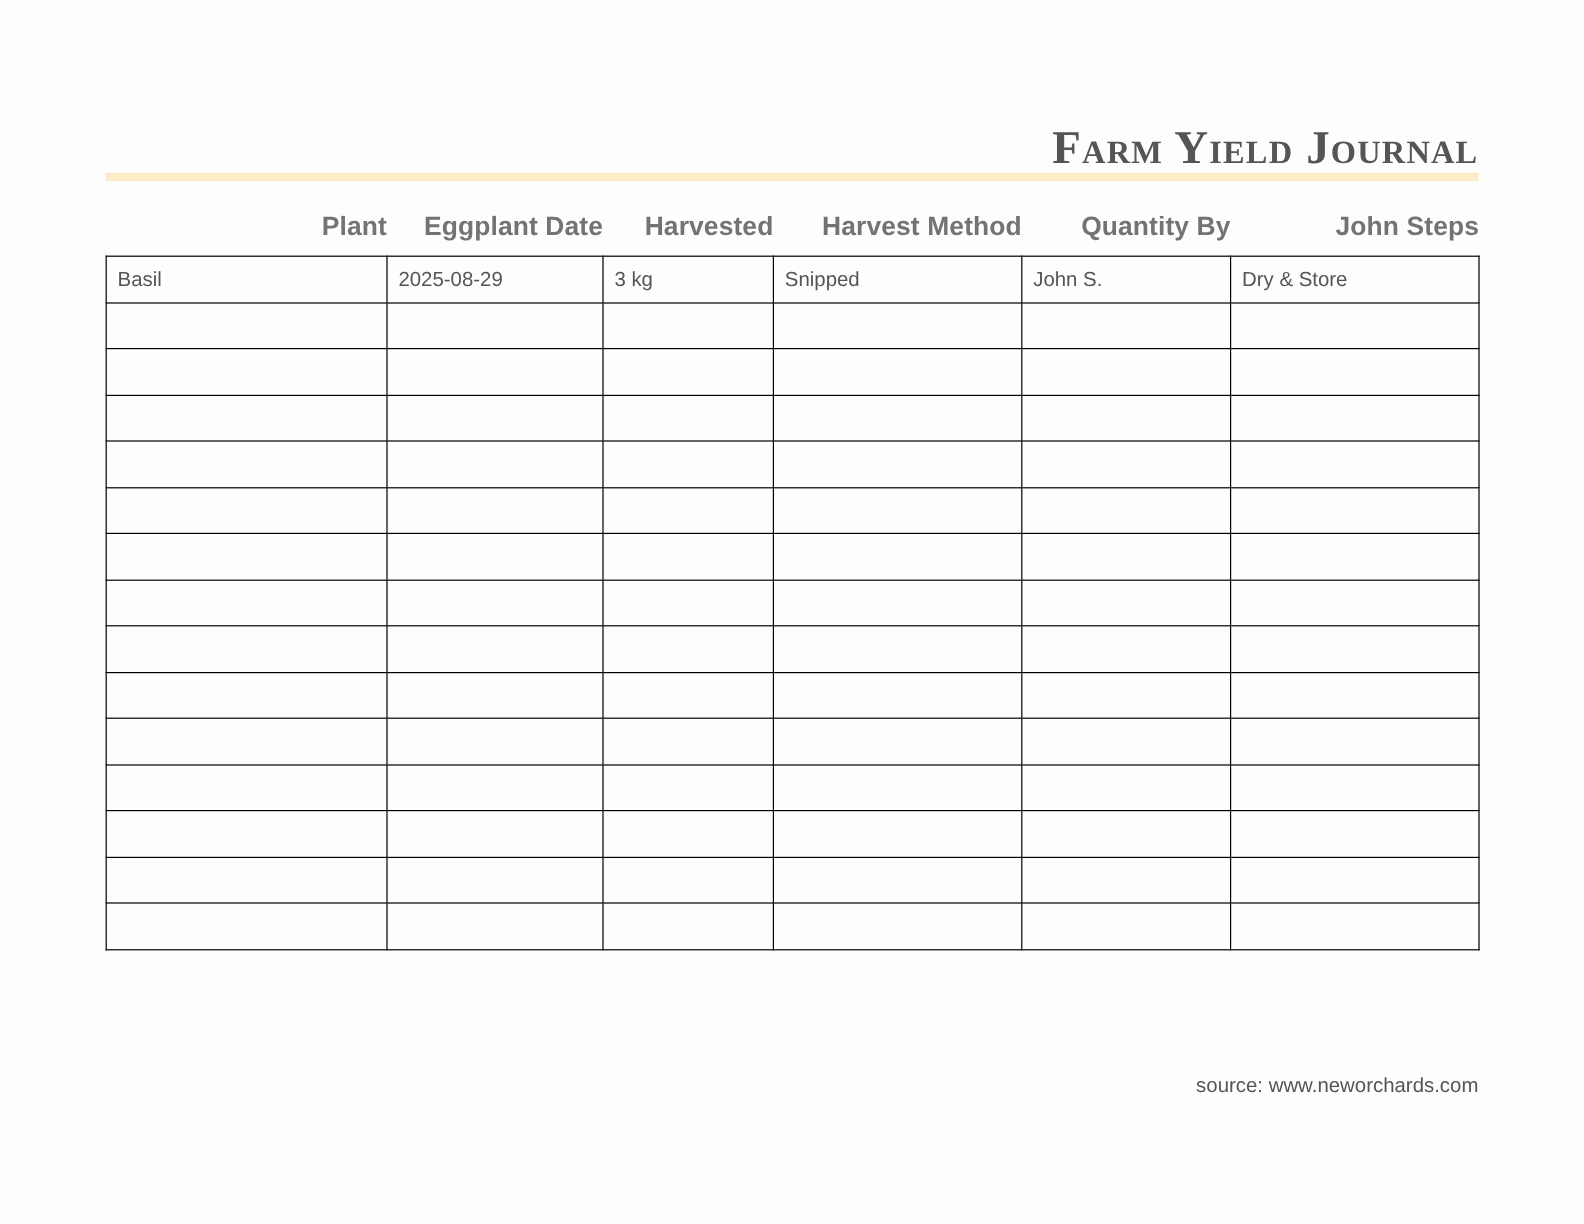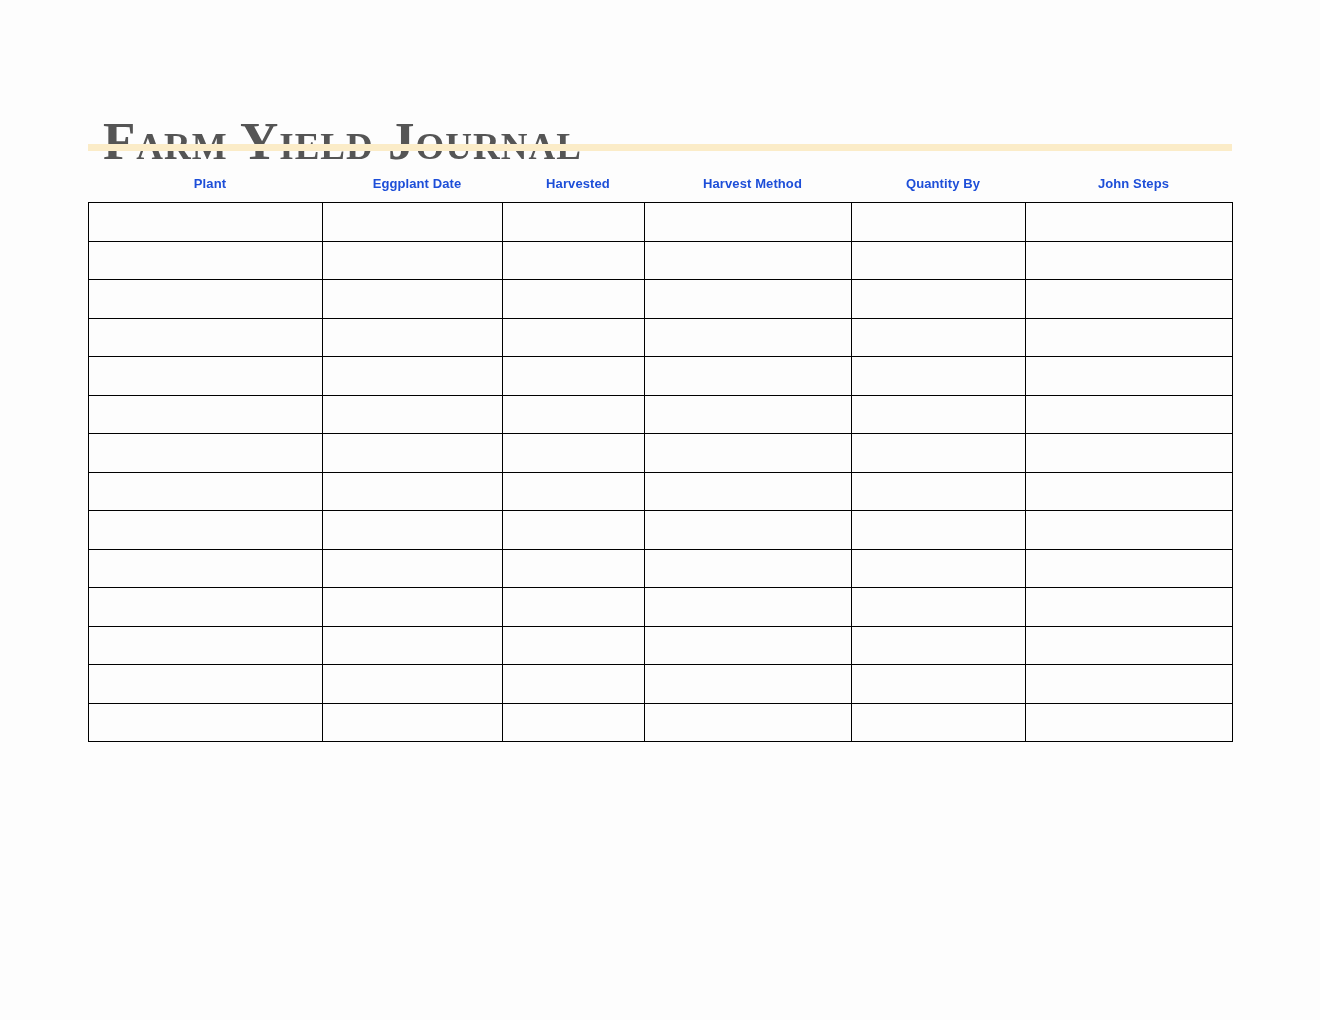--- a/index.html
+++ b/index.html
@@ -17,26 +17,26 @@
   .page {
     position: relative;
     width: 1320px;
     height: 1020px;
     box-sizing: border-box;
   }
 
   
   .title {
     position: absolute;
-    left: 103px;
+    left: 88px;
     top: 78px;
     width: 1144px;
-    text-align: left;
+    text-align: right;
     font-family: "Liberation Serif", "DejaVu Serif", serif;
-    font-size: 53px;
+    font-size: 39px;
     font-weight: bold;
     font-variant: small-caps;
     letter-spacing: 1px;
     color: #555555;
     line-height: 1.05;
     white-space: nowrap;
   }
 
   
   .title-rule {
@@ -64,25 +64,25 @@
 
   table.journal col.c0 { width: 234px; }
   table.journal col.c1 { width: 180px; }
   table.journal col.c2 { width: 142px; }
   table.journal col.c3 { width: 207px; }
   table.journal col.c4 { width: 174px; }
   table.journal col.c5 { width: 207px; }
 
   table.journal thead th {
     border: none;
-    text-align: center;
+    text-align: right;
     padding: 0 0 11px 9px;
-    font-size: 13px;
+    font-size: 22px;
     font-weight: bold;
-    color: #1d4ed8;
+    color: #737373;
     letter-spacing: 0.1px;
     vertical-align: bottom;
     white-space: nowrap;
   }
 
   table.journal tbody td {
     border: 1.6px solid #000000;
     height: 37.5px;
     padding: 0 9px;
     font-size: 17px;
@@ -129,20 +129,28 @@
             <th>Plant</th>
             <th>Eggplant Date</th>
             <th>Harvested</th>
             <th>Harvest Method</th>
             <th>Quantity By</th>
             <th>John Steps</th>
           </tr>
       </thead>
       <tbody>
           <tr>
+            <td>Basil</td>
+            <td>2025-08-29</td>
+            <td>3 kg</td>
+            <td>Snipped</td>
+            <td>John S.</td>
+            <td>Dry &amp; Store</td>
+          </tr>
+          <tr>
             <td></td>
             <td></td>
             <td></td>
             <td></td>
             <td></td>
             <td></td>
           </tr>
           <tr>
             <td></td>
             <td></td>
@@ -244,14 +252,15 @@
             <td></td>
             <td></td>
             <td></td>
             <td></td>
             <td></td>
           </tr>
         </tbody>
     </table>
   </div>
 
+  <div class="source">source: www.neworchards.com</div>
 
 </div>
 
 </body></html>

